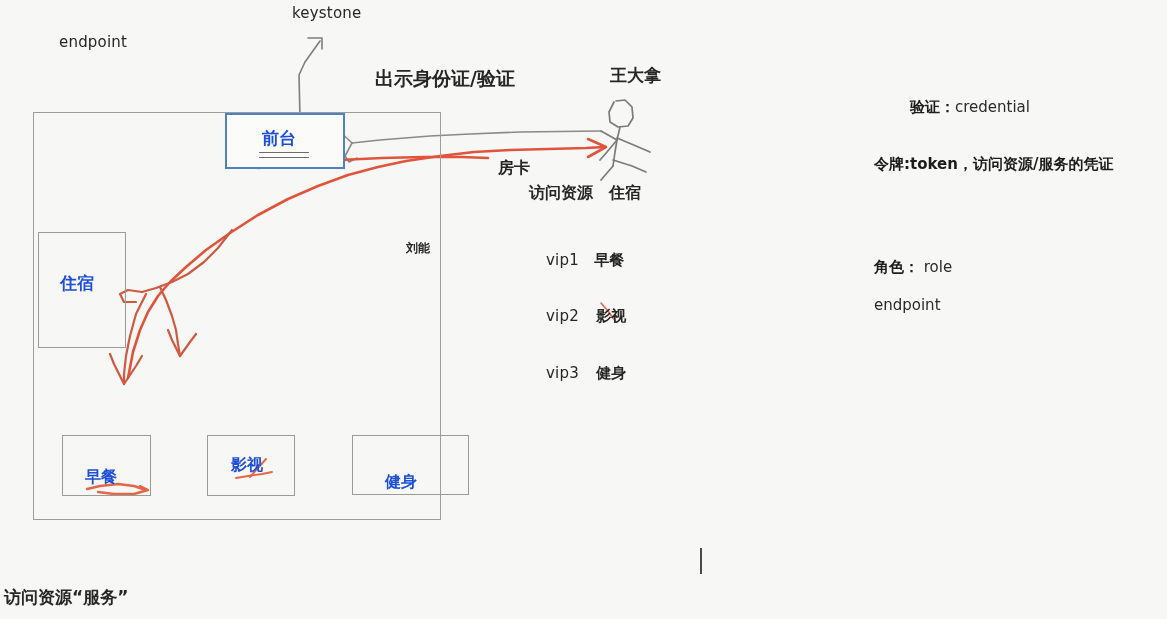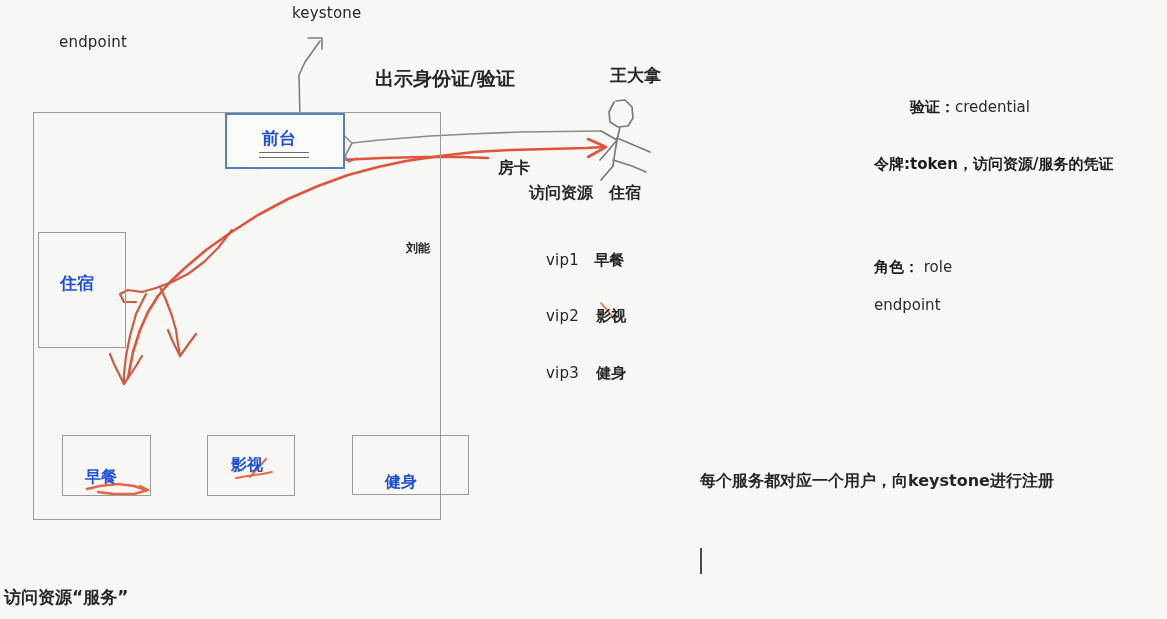--- a/index.html
+++ b/index.html
@@ -206,19 +206,18 @@
 
     <div class="right-note" style="left:874px; top:222px; font-size:15px;margin-top:36px;">
       <span class="cjk">角色：</span><span class="en"> role</span>
     </div>
 
     <div class="right-note" style="left:874px; top:296px; font-size:15px;">
       <span class="cjk"></span><span class="en">endpoint</span>
     </div>
   </div>
 
-  <div class="lbl lbl-cjk" style="left:700px; top:472px; font-size:16px;">每个服务都对应一个用户，向keystone进行注册</div>
 
   <div class="caret" style="left:700px; top:548px; height:26px;"></div>
 
   <div class="lbl lbl-cjk" style="left:4px; top:588px; font-size:17px;">访问资源“服务”</div>
 
 </div>
 
 </body></html>

